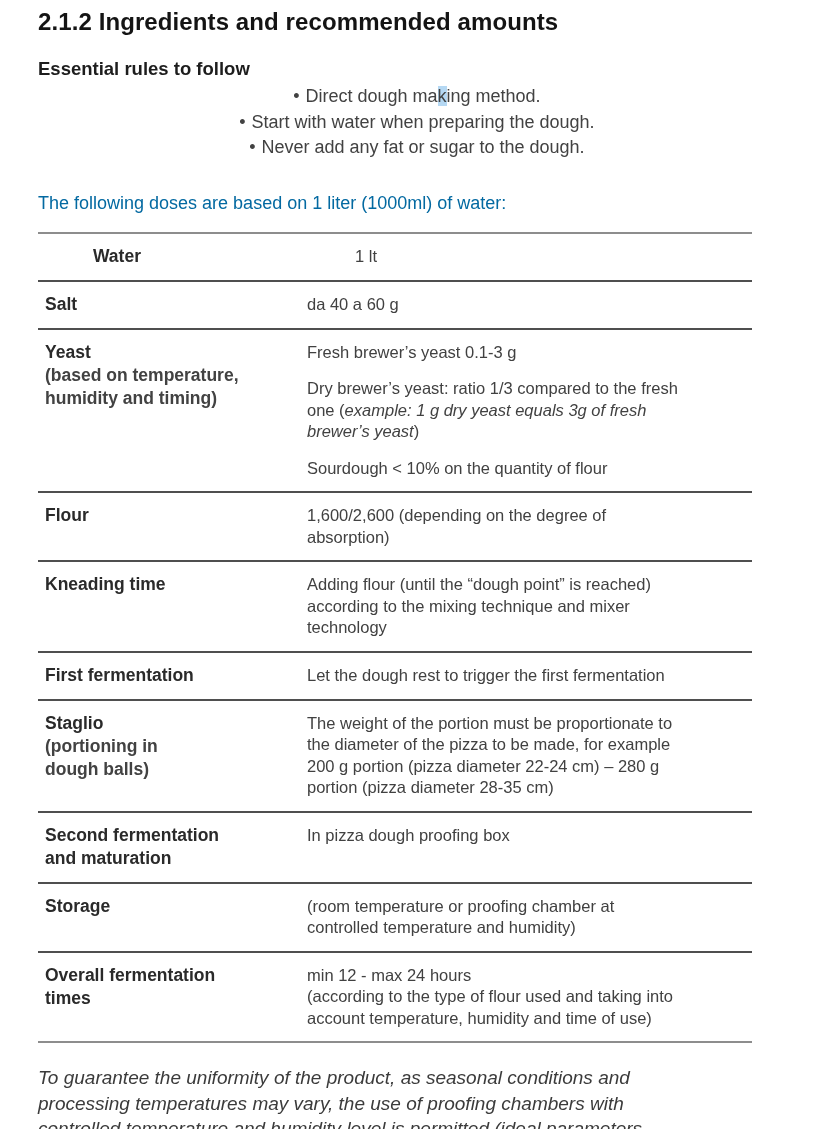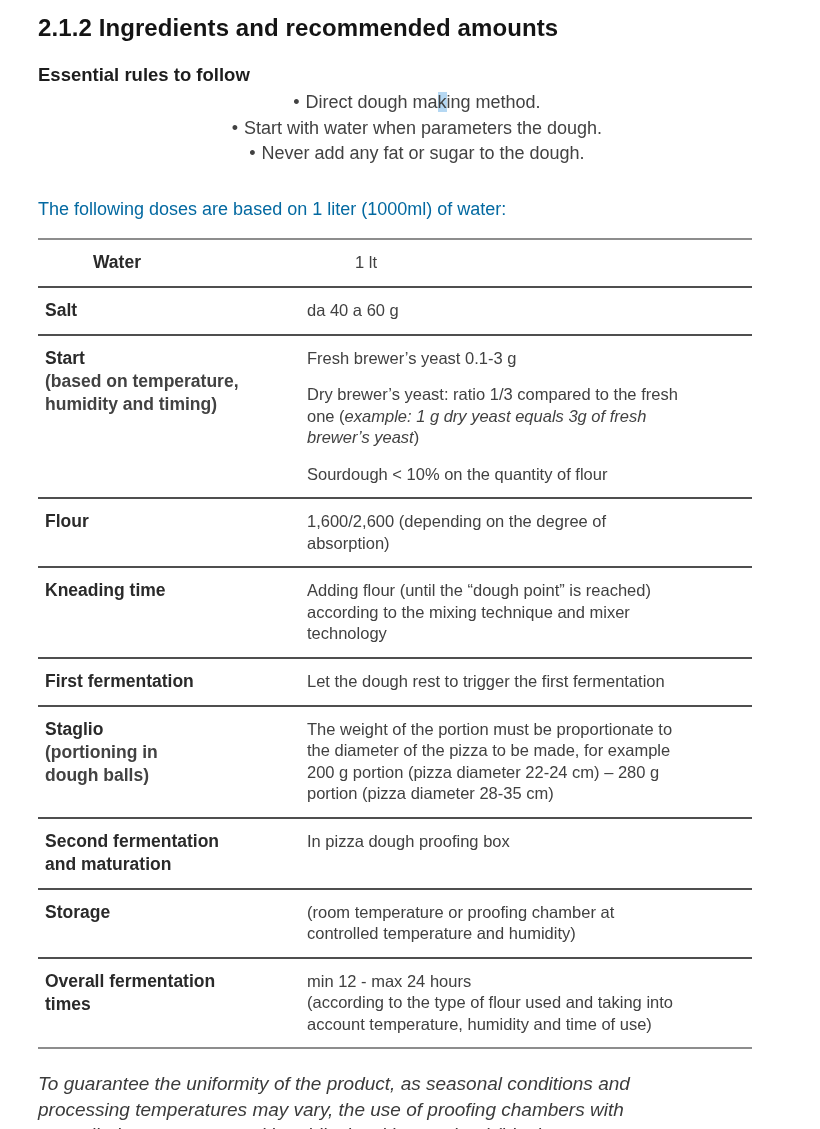--- a/index.html
+++ b/index.html
@@ -8,21 +8,21 @@
     background: #ffffff;
     width: 820px;
     height: 1129px;
     overflow: hidden;
     font-family: "Liberation Sans", "DejaVu Sans", sans-serif;
   }
   .page {
     box-sizing: border-box;
     width: 820px;
     height: 1129px;
-    padding: 14px 30px 0 38px;
+    padding: 8px 30px 0 38px;
   }
   .title {
     margin: 0;
     font-size: 24px;
     line-height: 27px;
     font-weight: 700;
     color: #141414;
     letter-spacing: 0.1px;
   }
   .rules-heading {
@@ -104,21 +104,21 @@
   }
 </style>
 </head>
 <body>
 
 <div class="page">
   <h1 class="title">2.1.2 Ingredients and recommended amounts</h1>
   <h2 class="rules-heading">Essential rules to follow</h2>
   <div id="bullets">
       <div class="bullet"><span class="dot">•</span><span><span>Direct dough ma</span><span class="hl">k</span><span>ing method.</span></span></div>
-      <div class="bullet"><span class="dot">•</span><span><span>Start with water when parameters the dough.</span></span></div>
+      <div class="bullet"><span class="dot">•</span><span><span>Start with water when preparing the dough.</span></span></div>
       <div class="bullet"><span class="dot">•</span><span><span>Never add any fat or sugar to the dough.</span></span></div>
     </div>
   <p class="intro">The following doses are based on 1 liter (1000ml) of water:</p>
   <div id="table" class="table">
       <div class="row">
         <div class="cell-label">
           <div class="lab">Water</div>
         </div>
         <div class="cell-value">
           <p><span>1 lt</span></p>
@@ -127,21 +127,21 @@
       <div class="row">
         <div class="cell-label">
           <div class="lab">Salt</div>
         </div>
         <div class="cell-value">
           <p><span>da 40 a 60 g</span></p>
         </div>
       </div>
       <div class="row">
         <div class="cell-label">
-          <div class="lab">Start</div>
+          <div class="lab">Yeast</div>
           <div class="note">(based on temperature,
 humidity and timing)</div>
         </div>
         <div class="cell-value spaced">
           <p><span>Fresh brewer’s yeast 0.1-3 g</span></p>
           <p><span>Dry brewer’s yeast: ratio 1/3 compared to the fresh
 one (</span><span class="it">example: 1 g dry yeast equals 3g of fresh
 brewer’s yeast</span><span>)</span></p>
           <p><span>Sourdough &lt; 10% on the quantity of flour</span></p>
         </div>

